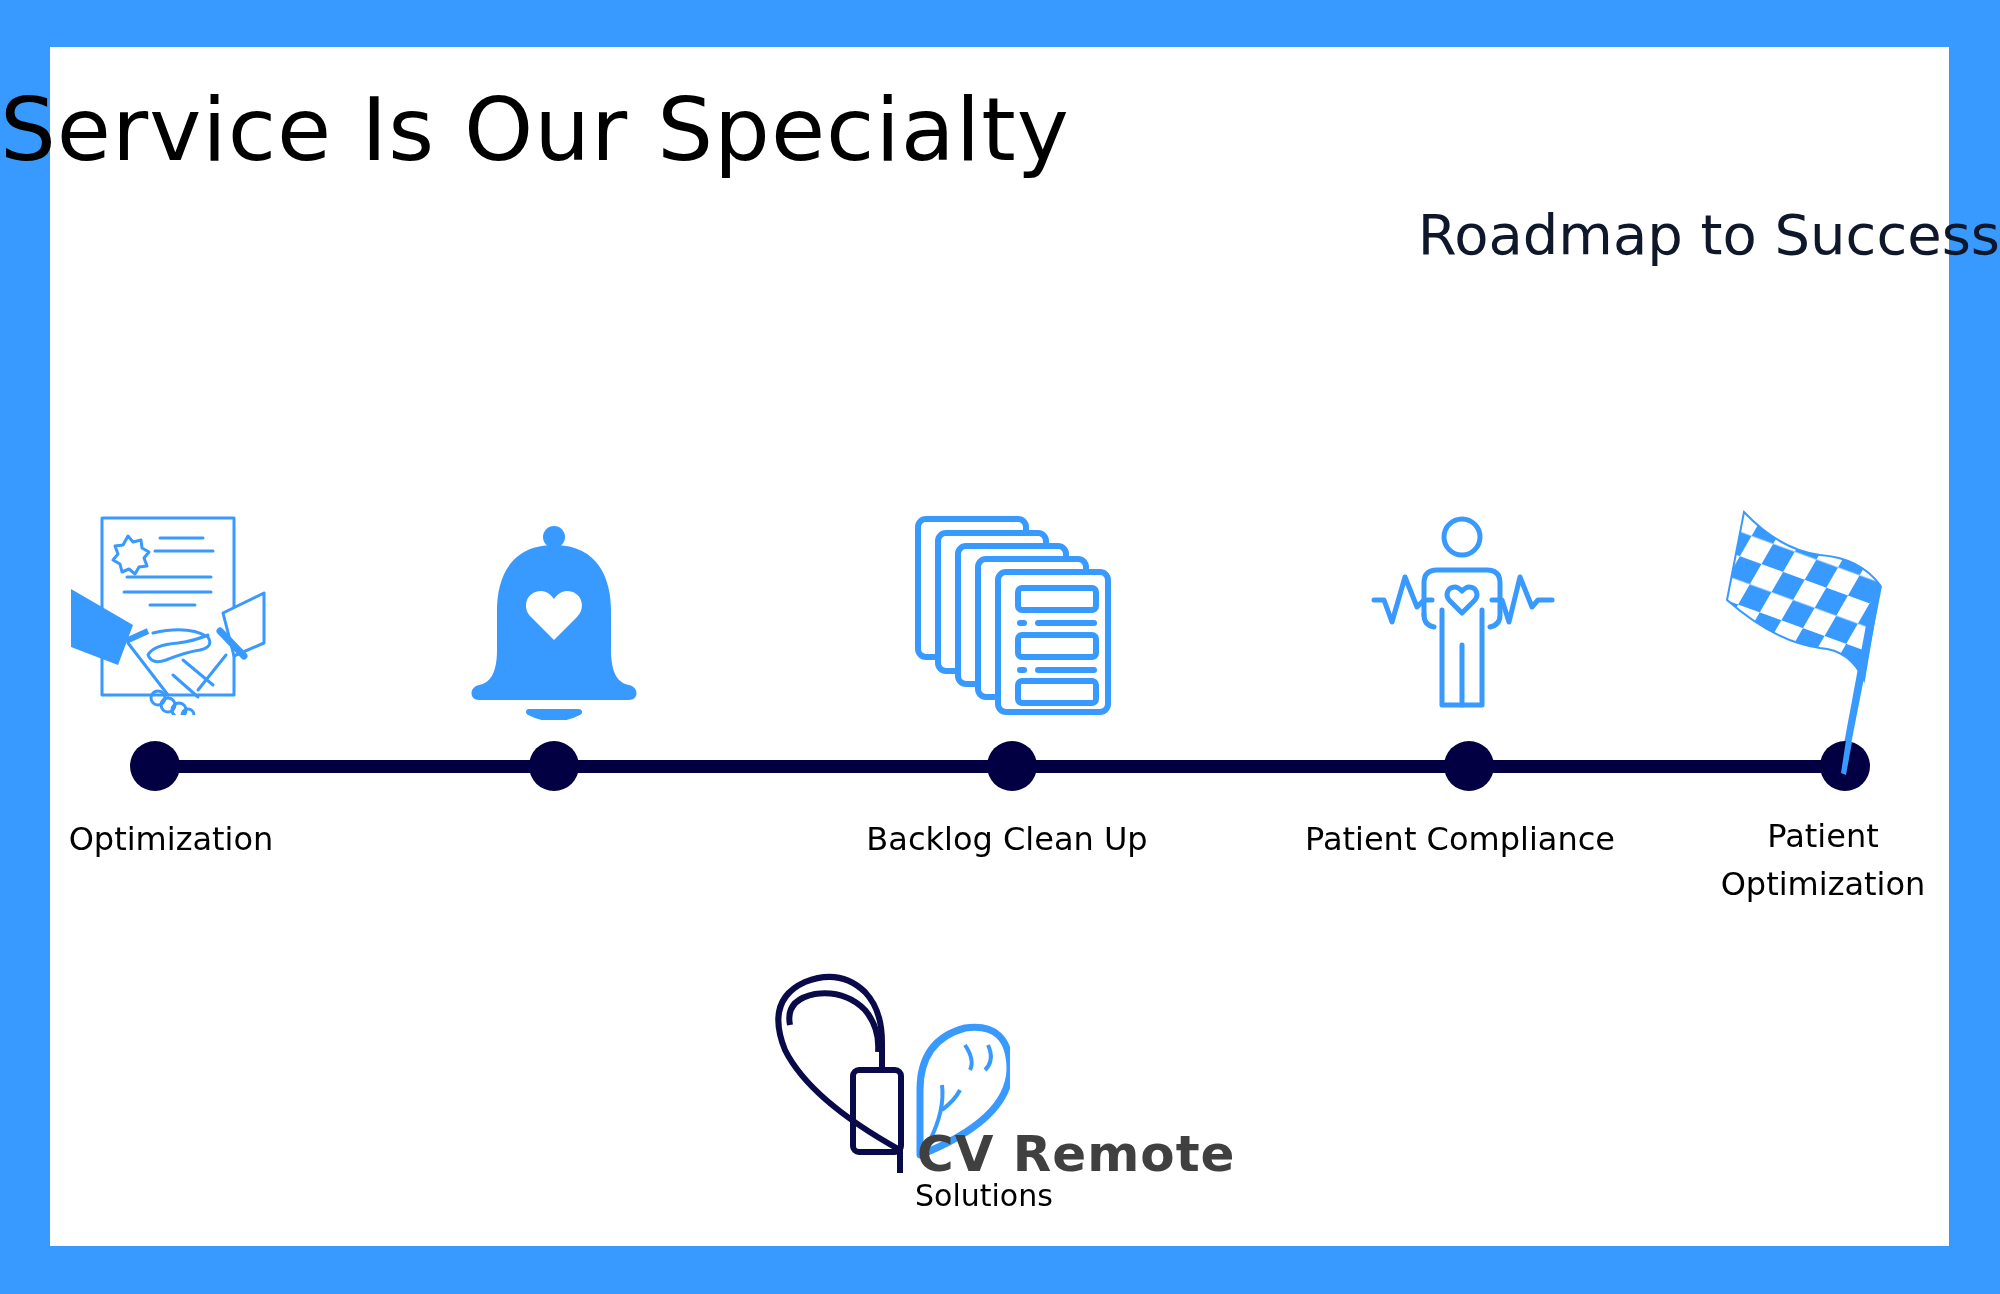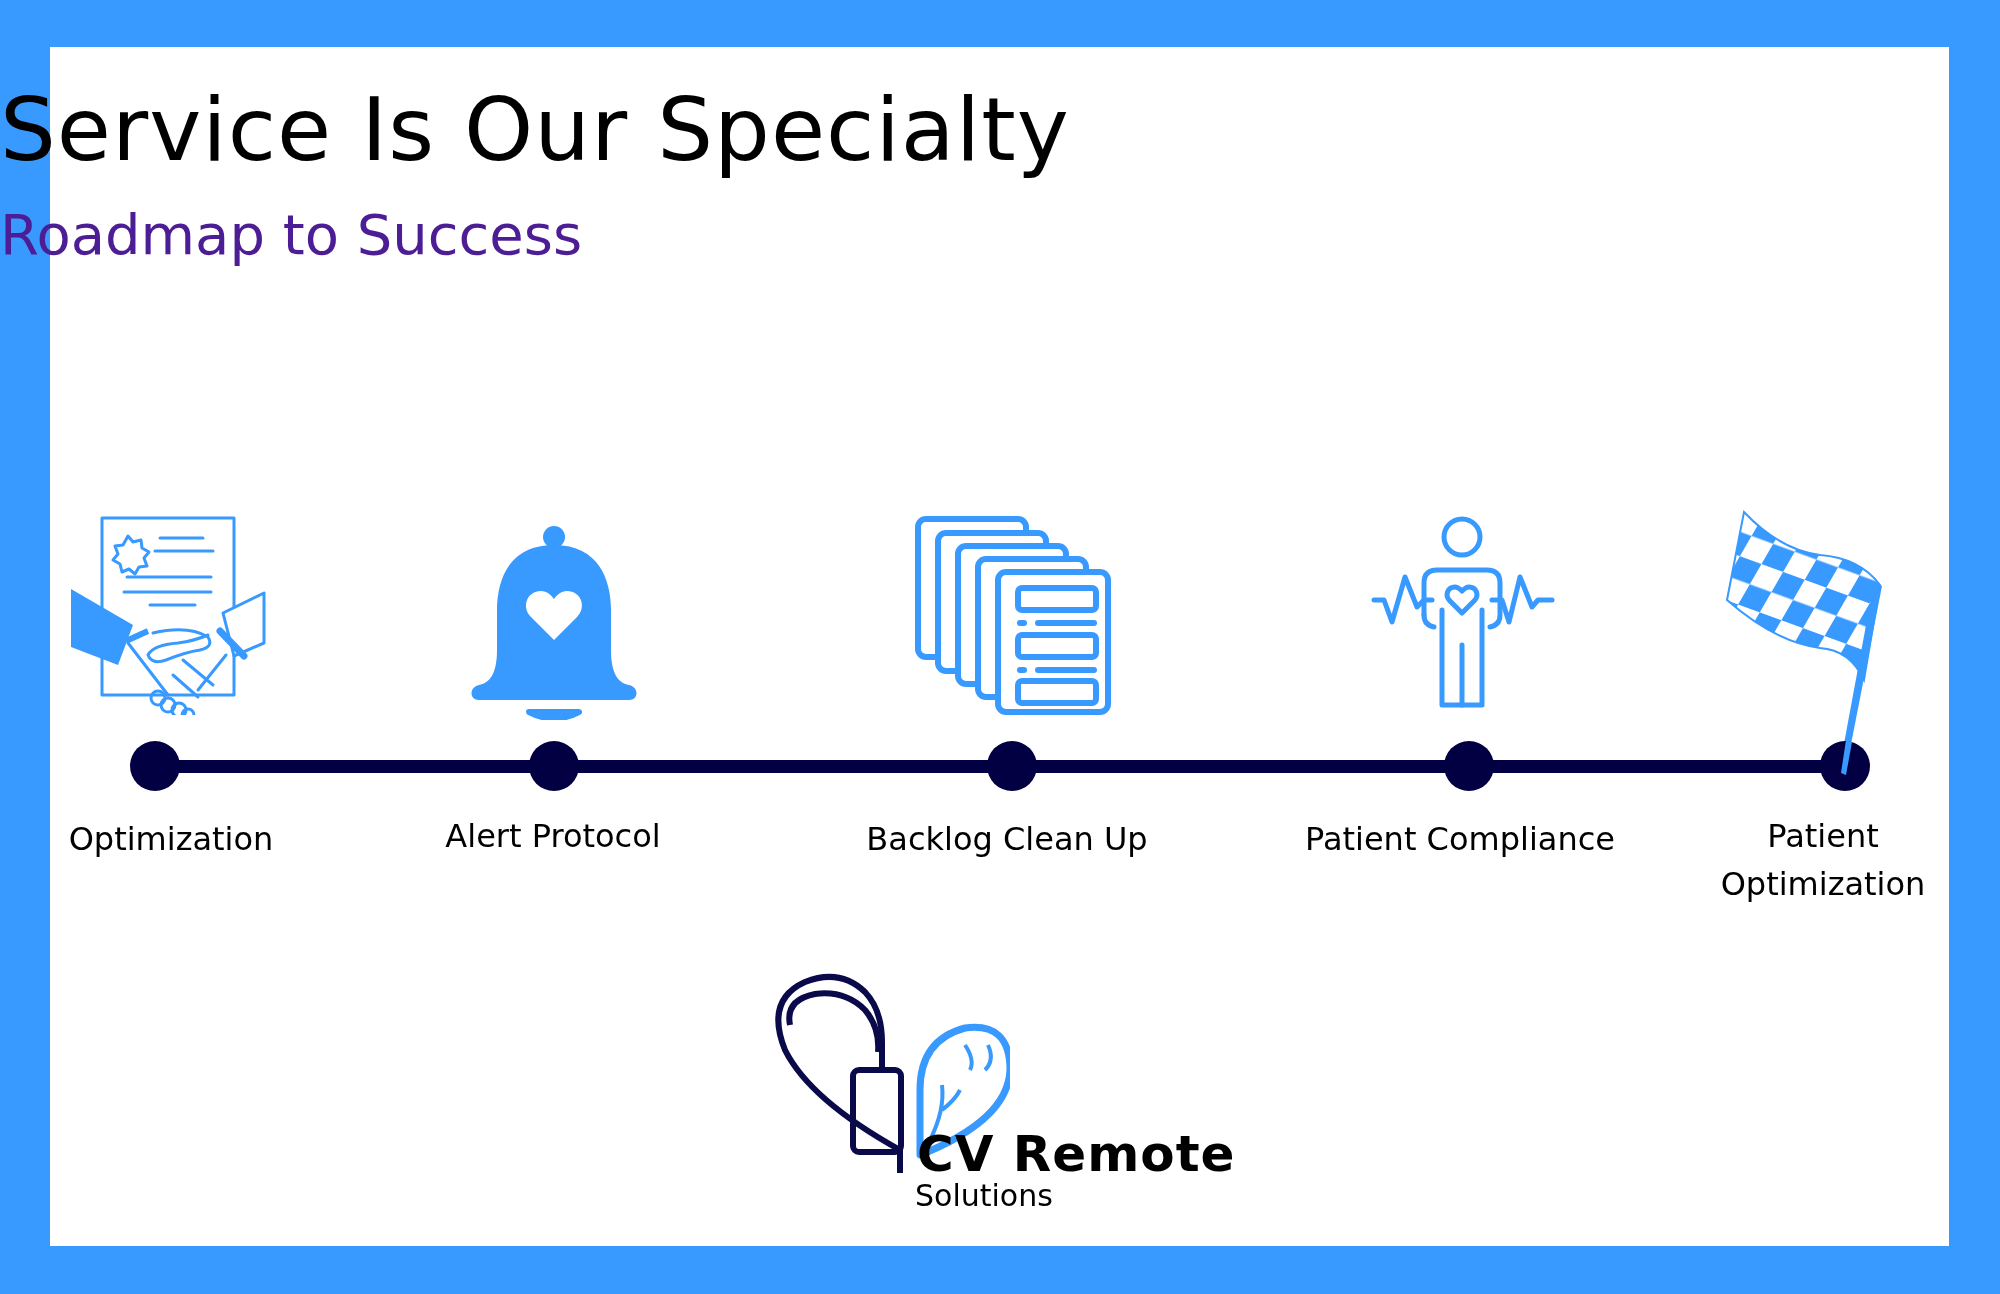--- a/index.html
+++ b/index.html
@@ -11,40 +11,40 @@
   .panel {
     position:absolute; left:50px; top:47px; width:1899px; height:1199px;
     background:#ffffff;
   }
   .title {
     position:absolute; left:0; width:2000px; top:80px; text-align:left;
     font-size:88px; color:#000; font-weight:400; letter-spacing:1px;
     line-height:100px;
   }
   .subtitle {
-    position:absolute; left:0; width:2000px; top:200px; text-align:left;
-    font-size:56px; color:#4c1d95; line-height:70px;
+    position:absolute; left:0; width:2000px; top:200px; text-align:right;
+    font-size:56px; color:#0f172a; line-height:70px;
   }
   .timeline-line {
     position:absolute; left:155px; top:760px; width:1690px; height:13px;
     background:#020042; border-radius:6px;
   }
   .node {
     position:absolute; width:50px; height:50px; border-radius:50%;
     background:#020042; top:741px; margin-left:-25px;
   }
   .label {
     position:absolute; text-align:center; font-size:32px; color:#000;
     line-height:48px; white-space:nowrap; transform:translateX(-50%);
   }
   .icon { position:absolute; }
   .logo { position:absolute; left:770px; top:970px; }
   .logo-text1 {
     position:absolute; left:917px; top:1125px; font-size:50px; font-weight:700;
-    color:#000000; font-family:"DejaVu Sans",sans-serif; letter-spacing:1px;
+    color:#404040; font-family:"DejaVu Sans",sans-serif; letter-spacing:1px;
   }
   .logo-text2 {
     position:absolute; left:915px; top:1178px; font-size:30px;
     color:#000; font-family:"DejaVu Sans",sans-serif;
   }
 </style>
 </head>
 <body>
 
 <div class="panel"></div>
@@ -132,21 +132,20 @@
 <div class="node" style="left:1012px"></div>
 <div class="node" style="left:1469px"></div>
 <div class="node" style="left:1845px"></div>
 
 <svg class="icon" style="left:1838px;top:740px" width="20" height="40" viewBox="0 0 20 40">
   <path d="M8 0 L14 2 L8 35 L3 33 Z" fill="#3899FF"></path>
 </svg>
 
 <div class="label" style="left:171px;top:815px">Optimization</div>
 <div class="label" style="left:553px;top:812px">
-  <div>Alert Protocol</div>
 </div>
 <div class="label" style="left:1007px;top:815px">Backlog Clean Up</div>
 <div class="label" style="left:1460px;top:815px">Patient Compliance</div>
 <div class="label" style="left:1823px;top:812px">
   <div>Patient</div>
   <div>Optimization</div>
 </div>
 
 <svg class="logo" width="240" height="210" viewBox="0 0 240 210">
   <g fill="none" stroke="#0a0a4a" stroke-width="6" stroke-linejoin="round">

